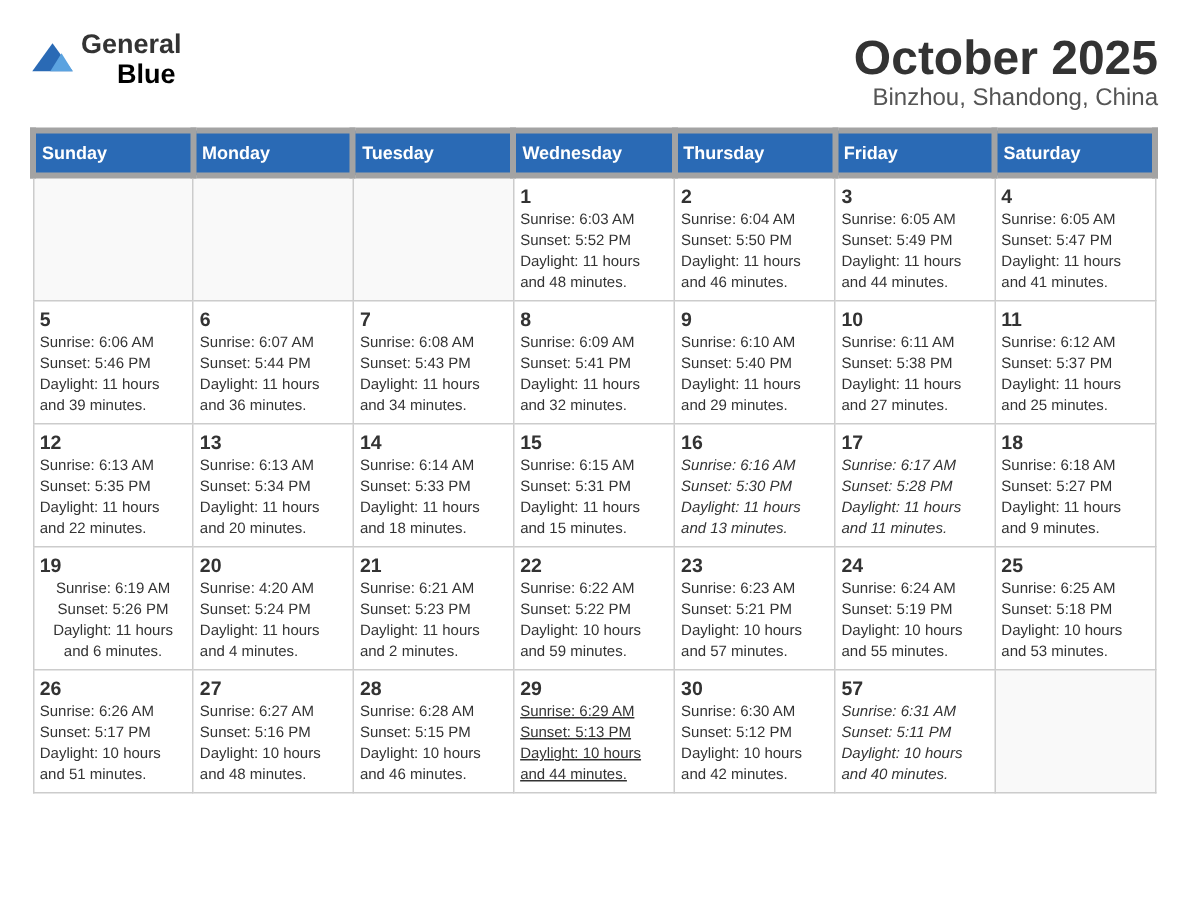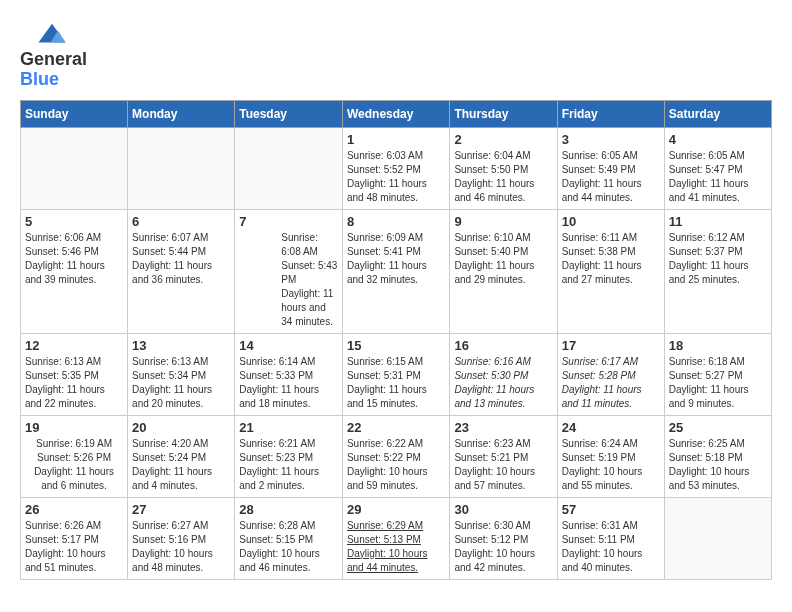--- a/index.html
+++ b/index.html
@@ -12,31 +12,30 @@
     }
     .header {
       display: flex;
       justify-content: space-between;
       align-items: flex-start;
       margin-bottom: 10px;
     }
     .logo {
       display: flex;
       align-items: center;
-      flex-direction: column;
     }
     .logo-text {
       display: flex;
       flex-direction: column;
       font-size: 18px;
       font-weight: bold;
       line-height: 1.1;
     }
     .logo-general { color: #333; }
-    .logo-blue { color: #3b82f6; }
+    .logo-blue { color: #000000; margin-left: 24px; }
     .logo-icon {
       width: 30px;
       height: 30px;
       margin-right: 4px;
     }
     .title-block {
       text-align: right;
     }
     .month-title {
       font-size: 32px;
@@ -52,21 +51,21 @@
       border-collapse: collapse;
       font-size: 11px;
     }
     .calendar th {
       background: #2a6ab5;
       color: #fff;
       padding: 6px 4px;
       text-align: left;
       font-size: 12px;
       font-weight: bold;
-      border: 1px solid #a3a3a3;
+      border: 4px solid #a3a3a3;
     }
     .calendar td {
       vertical-align: top;
       border: 1px solid #ccc;
       padding: 4px;
       width: 108px;
       min-height: 90px;
       color: #333;
     }
     .day-number {
@@ -92,20 +91,22 @@
     <svg class="logo-icon" viewBox="0 0 40 40">
       <polygon points="20,5 38,30 2,30" fill="#2a6ab5"></polygon>
       <polygon points="28,14 38,30 18,30" fill="#5ba3e0"></polygon>
     </svg>
     <div class="logo-text">
       <span class="logo-general">General</span>
       <span class="logo-blue">Blue</span>
     </div>
   </div>
   <div class="title-block">
+    <div class="month-title">October 2025</div>
+    <div class="subtitle">Binzhou, Shandong, China</div>
   </div>
 </div>
 
 <table class="calendar">
   <thead>
     <tr>
       <th>Sunday</th>
       <th>Monday</th>
       <th>Tuesday</th>
       <th>Wednesday</th>
@@ -152,21 +153,21 @@
 Daylight: 11 hours and 39 minutes.</div>
         </td>
         <td>
           <div class="day-number">6</div>
           <div class="day-info" style="white-space: pre-line;">Sunrise: 6:07 AM
 Sunset: 5:44 PM
 Daylight: 11 hours and 36 minutes.</div>
         </td>
         <td>
           <div class="day-number">7</div>
-          <div class="day-info" style="white-space: pre-line; margin-left: 42px;">Sunrise: 6:08 AM
+          <div class="day-info" style="white-space: pre-line;">Sunrise: 6:08 AM
 Sunset: 5:43 PM
 Daylight: 11 hours and 34 minutes.</div>
         </td>
         <td>
           <div class="day-number">8</div>
           <div class="day-info" style="white-space: pre-line;">Sunrise: 6:09 AM
 Sunset: 5:41 PM
 Daylight: 11 hours and 32 minutes.</div>
         </td>
         <td>
@@ -302,20 +303,20 @@
 Daylight: 10 hours and 44 minutes.</div>
         </td>
         <td>
           <div class="day-number">30</div>
           <div class="day-info" style="white-space: pre-line;">Sunrise: 6:30 AM
 Sunset: 5:12 PM
 Daylight: 10 hours and 42 minutes.</div>
         </td>
         <td>
           <div class="day-number">57</div>
-          <div class="day-info" style="white-space: pre-line;">Sunrise: 6:31 AM
+          <div class="day-info" style="white-space: pre-line; font-style: italic;">Sunrise: 6:31 AM
 Sunset: 5:11 PM
 Daylight: 10 hours and 40 minutes.</div>
         </td>
         <td class="empty-cell"></td>
       </tr>
     </tbody>
 </table>
 
 </body></html>

